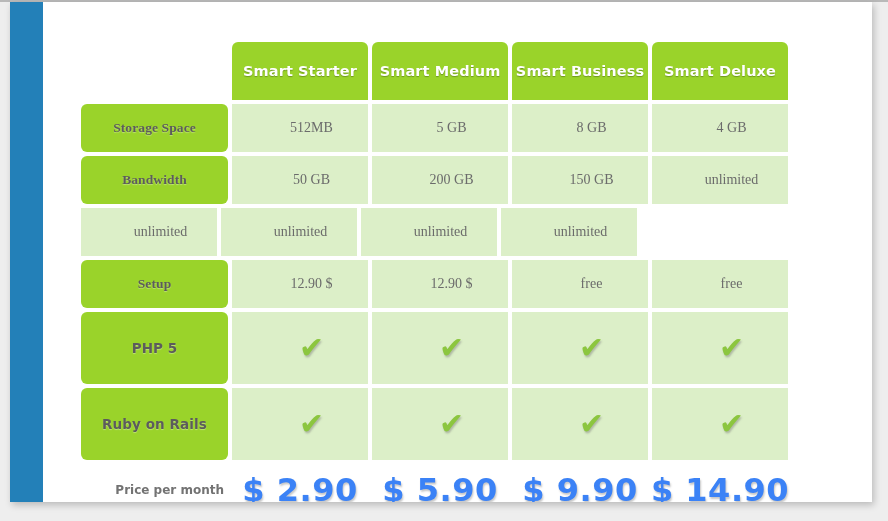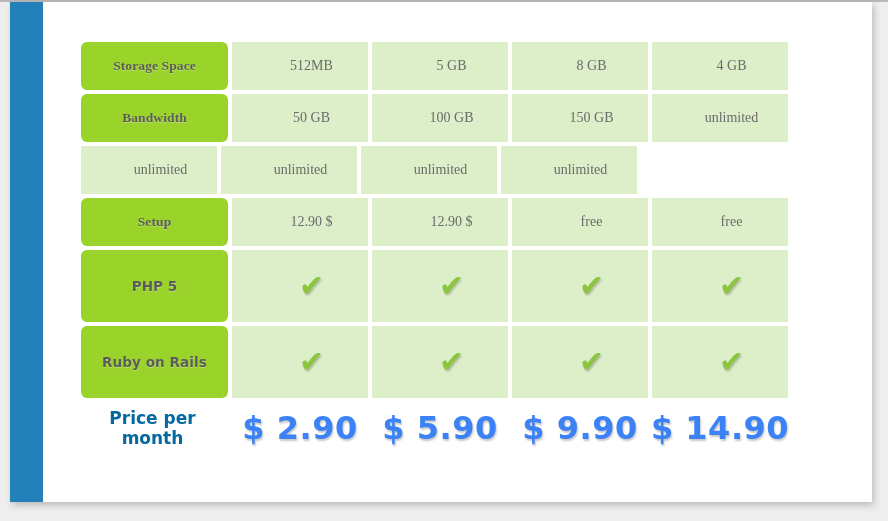--- a/index.html
+++ b/index.html
@@ -102,22 +102,22 @@
     color: #8cc63f;
     font-size: 30px;
     line-height: 1;
     font-weight: bold;
     text-shadow: 1px 2px 2px rgba(120,120,120,0.45);
   }
 
   
   .price-row { height: 52px; margin-top: 4px; }
   .price-label {
-    color: #0369a1;
-    font-size: 17px;
+    color: #737373;
+    font-size: 12px;
     font-weight: bold;
     justify-content: flex-end;
     padding-right: 4px;
   }
   .price-cell {
     color: #3b82f6;
     font-size: 32px;
     font-weight: bold;
     letter-spacing: 0.5px;
     text-shadow: 1px 2px 2px rgba(130,130,130,0.45);
@@ -129,33 +129,40 @@
 <body>
 
 <div class="top-rule"></div>
 
 <div class="page-panel">
 
   <div class="accent-bar"></div>
 
   <div class="pricing-table">
 
+    <div class="prow head-row">
+      <div class="cell c-label head-spacer"></div>
+      <div class="cell c-data head-cell">Smart Starter</div>
+      <div class="cell c-data head-cell">Smart Medium</div>
+      <div class="cell c-data head-cell">Smart Business</div>
+      <div class="cell c-data head-cell">Smart Deluxe</div>
+    </div>
 
     <div class="prow body-row r-h48">
       <div class="cell c-label label-cell">Storage Space</div>
       <div class="cell c-data data-cell">512MB</div>
       <div class="cell c-data data-cell">5 GB</div>
       <div class="cell c-data data-cell">8 GB</div>
       <div class="cell c-data data-cell">4 GB</div>
     </div>
 
     <div class="prow body-row r-h48">
       <div class="cell c-label label-cell">Bandwidth</div>
       <div class="cell c-data data-cell">50 GB</div>
-      <div class="cell c-data data-cell">100 GB</div>
+      <div class="cell c-data data-cell">200 GB</div>
       <div class="cell c-data data-cell">150 GB</div>
       <div class="cell c-data data-cell">unlimited</div>
     </div>
 
     <div class="prow body-row r-h48">
       <div class="cell c-data data-cell">unlimited</div>
       <div class="cell c-data data-cell">unlimited</div>
       <div class="cell c-data data-cell">unlimited</div>
       <div class="cell c-data data-cell">unlimited</div>
     </div>

